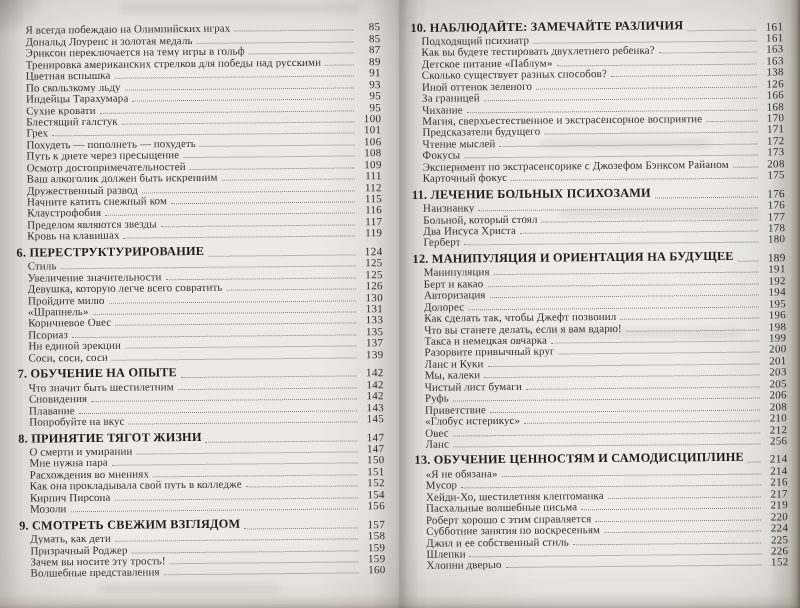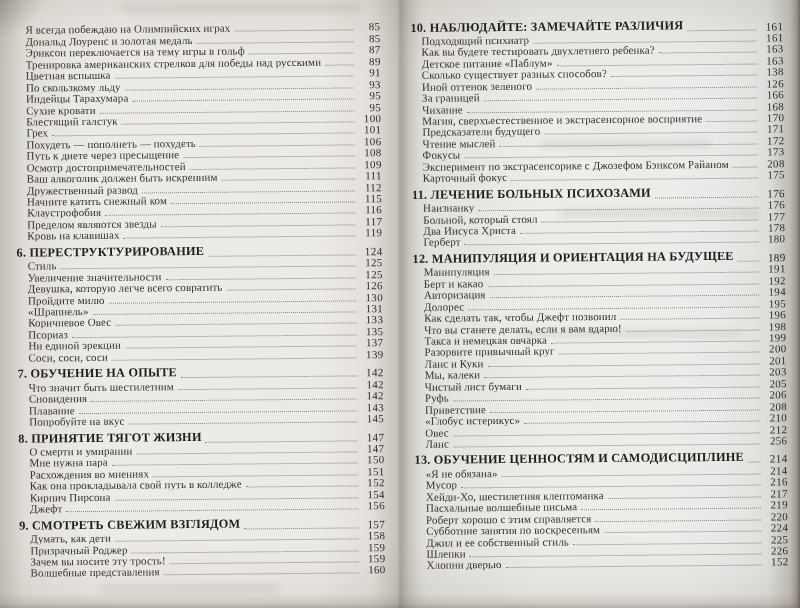--- a/index.html
+++ b/index.html
@@ -274,21 +274,21 @@
           <span class="title">Как она прокладывала свой путь в колледже</span>
           <span class="dots"></span>
           <span class="pg">152</span>
         </div>
         <div class="row entry">
           <span class="title">Кирпич Пирсона</span>
           <span class="dots"></span>
           <span class="pg">154</span>
         </div>
         <div class="row entry">
-          <span class="title">Джефт</span>
+          <span class="title">Мозоли</span>
           <span class="dots"></span>
           <span class="pg">156</span>
         </div>
         <div class="row heading">
           <span class="title">9. СМОТРЕТЬ СВЕЖИМ ВЗГЛЯДОМ</span>
           <span class="dots"></span>
           <span class="pg">157</span>
         </div>
         <div class="row entry">
           <span class="title">Думать, как дети</span>

